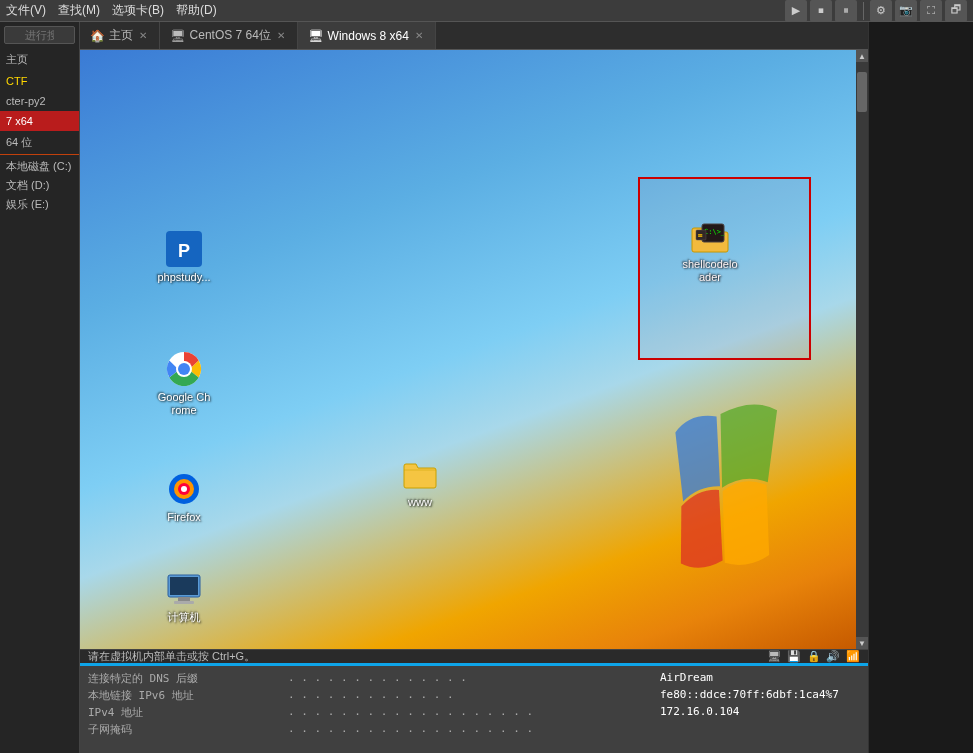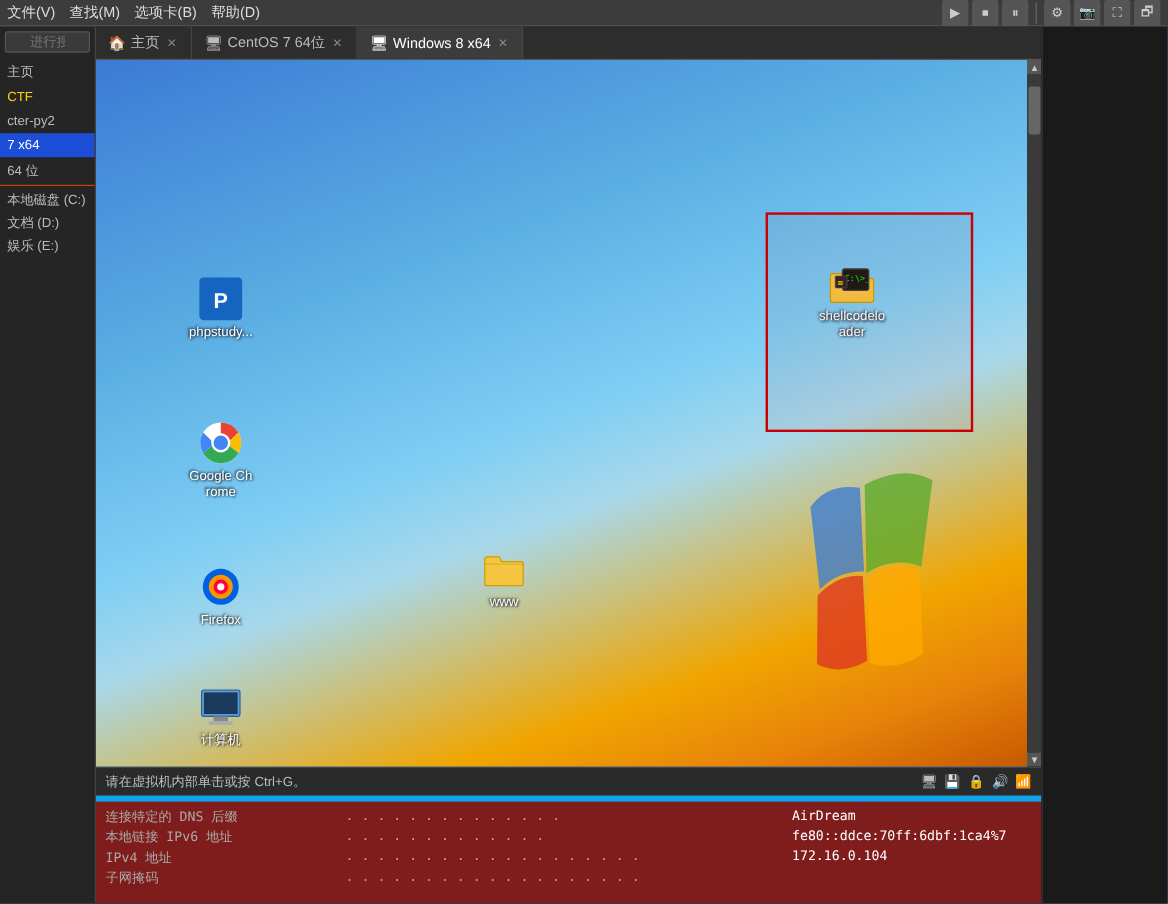--- a/index.html
+++ b/index.html
@@ -76,21 +76,21 @@
     }
     .sidebar-item {
       padding: 4px 6px;
       font-size: 11px;
       color: #bbb;
       cursor: pointer;
       white-space: nowrap;
       overflow: hidden;
       text-overflow: ellipsis;
     }
-    .sidebar-item.active { background: #1d4ed8; color: #fff; }
+    .sidebar-item.active { background: #b91c1c; color: #fff; }
 
     
     #vm-area {
       flex: 1;
       display: flex;
       flex-direction: column;
       background: #1a1a1a;
       overflow: hidden;
     }
 
@@ -205,40 +205,40 @@
       height: 40px;
       background: #666;
       margin: 0 auto;
       border-radius: 2px;
       position: absolute;
       top: 10px; left: 1px;
     }
 
     
     #status-bar {
-      height: 24px;
+      height: 14px;
       background: #2a2a2a;
       display: flex;
       align-items: center;
       padding: 0 8px;
       font-size: 11px;
       color: #bbb;
       border-top: 1px solid #444;
       gap: 6px;
       flex-shrink: 0;
     }
 
     
     #network-panel {
       height: 90px;
-      background: #7f1d1d;
+      background: #404040;
       color: #ccc;
       font-size: 12px;
       padding: 4px 8px;
-      border-top: 5px solid #0ea5e9;
+      border-top: 3px solid #0ea5e9;
       flex-shrink: 0;
       overflow: hidden;
     }
     .net-row {
       display: flex;
       padding: 1px 0;
       font-family: monospace;
       font-size: 11px;
     }
     .net-label {

